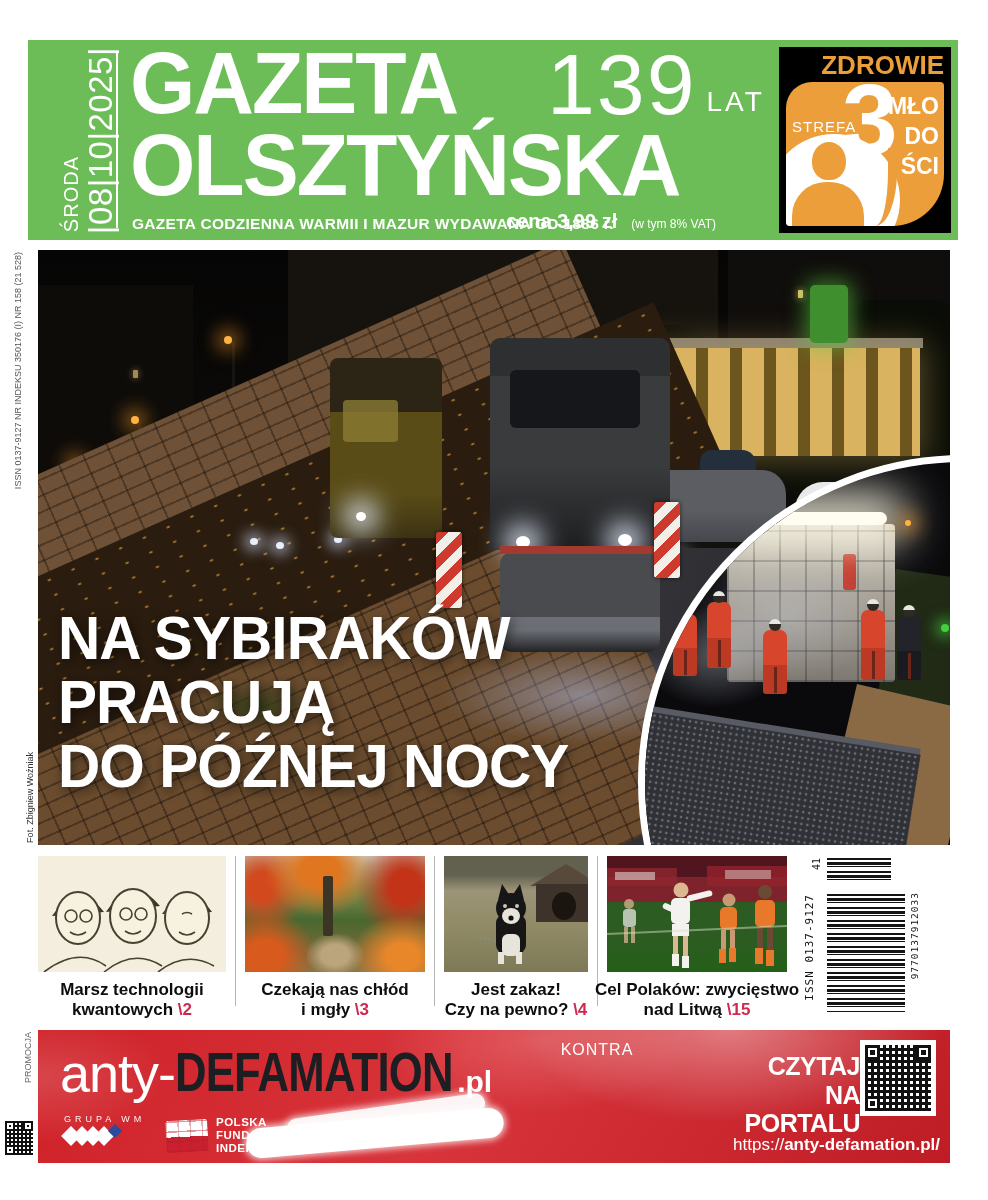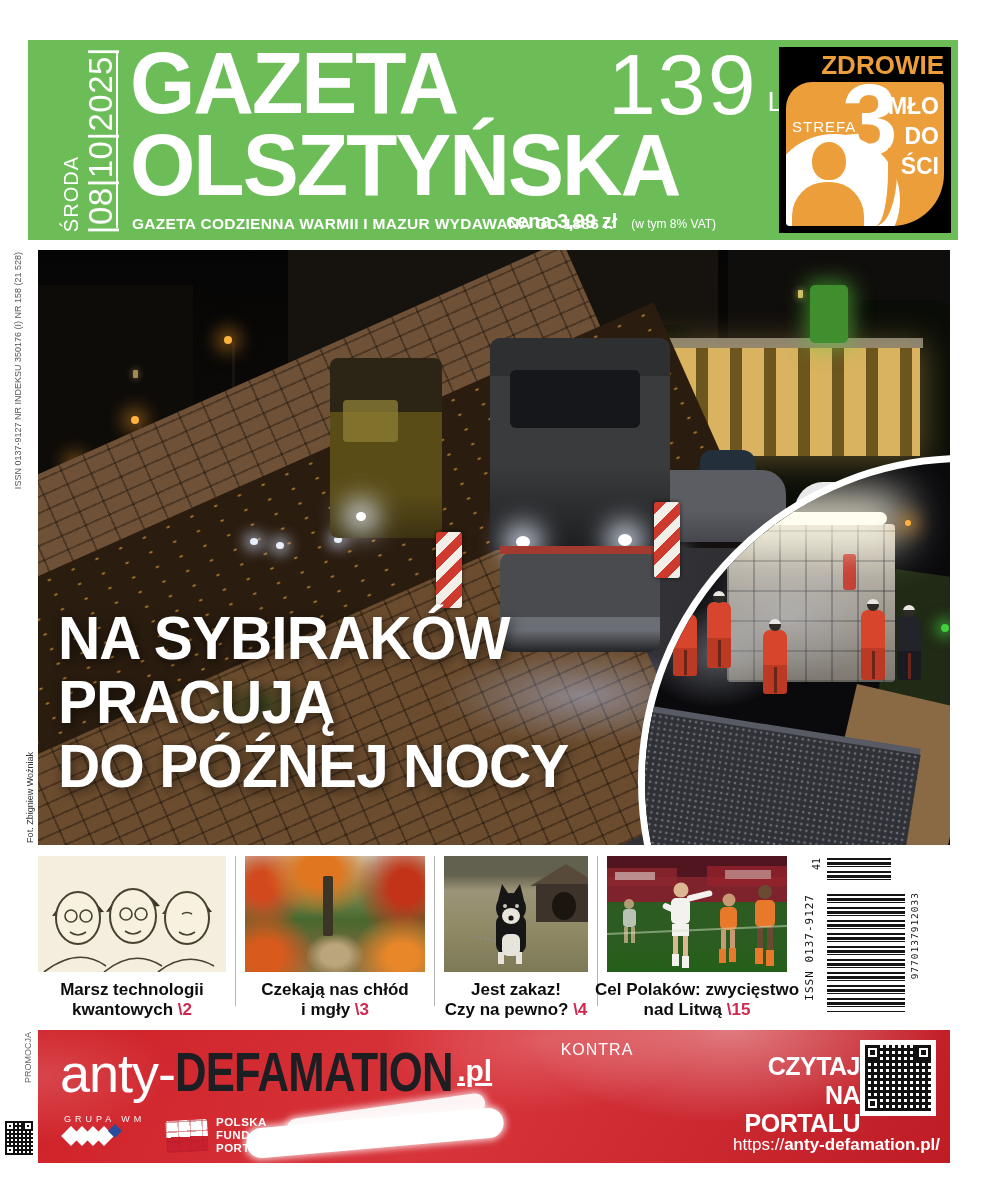--- a/index.html
+++ b/index.html
@@ -8,21 +8,21 @@
   .vtext{writing-mode:vertical-rl;transform:rotate(180deg);white-space:nowrap;}
 
   
   .masthead{position:absolute;left:28px;top:40px;width:930px;height:200px;background:#6cbd58;}
   .mast-day{position:absolute;left:32px;bottom:8px;color:#fff;font-size:20px;letter-spacing:1px;}
   .mast-date{position:absolute;left:54px;bottom:6px;color:#fff;font-size:33px;letter-spacing:.5px;}
   .mast-sep{position:absolute;left:88px;top:12px;width:2px;height:176px;background:#fff;}
   .logo{position:absolute;left:102px;top:2px;color:#fff;font-weight:700;font-size:84px;
         line-height:.94;letter-spacing:-2px;transform:scaleY(1.04);transform-origin:top left;}
   .logo span{display:block;}
-  .anniv{position:absolute;left:580px;top:4px;color:#fff;display:flex;align-items:flex-end;}
+  .anniv{position:absolute;left:519px;top:4px;color:#fff;display:flex;align-items:flex-end;}
   .anniv-num{font-size:86px;font-weight:100;line-height:.95;letter-spacing:2px;}
   .anniv-lat{font-size:28px;letter-spacing:3px;margin:0 0 8px 10px;font-weight:100;}
   .tagline{position:absolute;left:104px;bottom:7px;color:#fff;font-weight:700;font-size:15.5px;letter-spacing:.3px;}
   .price{position:absolute;left:478px;bottom:7px;color:#fff;}
   .price-main{font-weight:700;font-size:20px;}
   .price-vat{font-size:12px;margin-left:14px;}
   
   .zbox{position:absolute;right:7px;top:7px;width:172px;height:186px;background:#000000;
         box-sizing:border-box;padding:5px 7px;}
   .ztitle{color:#eb9e3a;font-weight:700;font-size:26px;text-align:right;line-height:1;}
@@ -113,21 +113,21 @@
   
   .banner{position:absolute;left:38px;top:1030px;width:912px;height:133px;overflow:hidden;
           background:radial-gradient(ellipse 340px 150px at 76% 0%,rgba(255,255,255,.38),transparent 62%),
                      radial-gradient(ellipse 260px 120px at 55% 8%,rgba(255,228,226,.22),transparent 60%),
                      radial-gradient(ellipse 220px 110px at 0% 35%,rgba(255,255,255,.16),transparent 60%),
                      linear-gradient(120deg,#cf2128,#d8343b 45%,#bf1d26);}
   .brand{position:absolute;left:22px;top:14px;display:flex;align-items:flex-end;}
   .b-anty{font-size:54px;color:#fff;font-weight:100;letter-spacing:-1px;line-height:1;}
   .b-def{display:inline-block;font-size:56px;font-weight:700;color:#1d1e22;letter-spacing:-1px;line-height:1;
          transform:scaleX(.78);transform-origin:left bottom;}
-  .b-pl{font-size:30px;font-weight:700;color:#fff;margin:0 0 12px -74px;text-decoration:underline;}
+  .b-pl{font-size:30px;font-weight:700;color:#fff;margin:0 0 1px -74px;}
   .grupa{position:absolute;left:26px;top:84px;color:#fff;}
   .g-label{font-size:9px;letter-spacing:4px;opacity:.95;}
   .g-zig{display:flex;margin-top:5px;align-items:center;}
   .g-d{width:14px;height:14px;background:#fff;transform:rotate(45deg);margin-right:-3px;}
   .g-b{width:10px;height:10px;background:#2b4b9b;transform:rotate(45deg);margin:-10px 0 0 2px;}
   .pfn{position:absolute;left:128px;top:86px;display:flex;align-items:center;}
   .pfn-icon{width:42px;height:32px;margin-right:8px;border-radius:3px;transform:rotate(-3deg);
             background:linear-gradient(180deg,#fff 0 52%,#c8202f 52% 100%);
             background-image:repeating-linear-gradient(0deg,rgba(180,30,40,.45) 0 1.5px,transparent 1.5px 10px),
                              repeating-linear-gradient(90deg,rgba(180,30,40,.35) 0 1.5px,transparent 1.5px 12px),
@@ -447,21 +447,21 @@
         <span class="g-d"></span>
         <span class="g-d"></span>
         <span class="g-b"></span>
       </div>
     </div>
     <div class="pfn">
       <div class="pfn-icon"></div>
       <div class="pfn-text">
         <span>POLSKA</span>
         <span>FUNDACJA</span>
-        <span>PORTALU</span>
+        <span>INDEKSU</span>
       </div>
     </div>
     <div class="slogan">
       <div class="s2">KONTRA</div>
     </div>
     <div class="cta">
       <span>CZYTAJ</span>
       <span>NA PORTALU</span>
     </div>
     <div class="qr qr-big">

